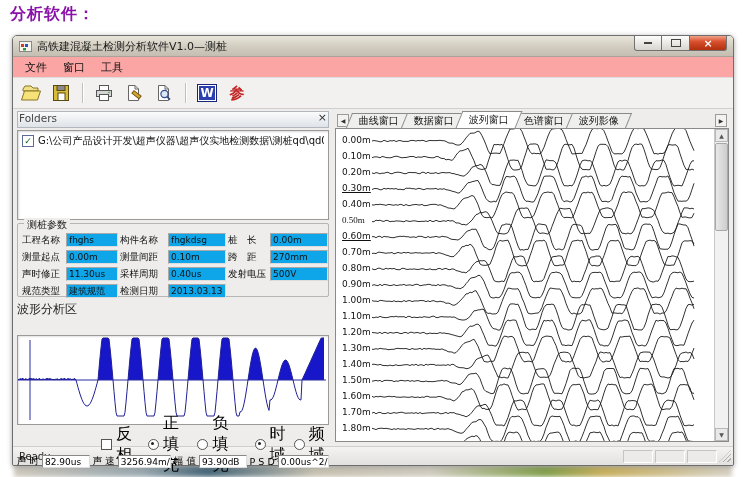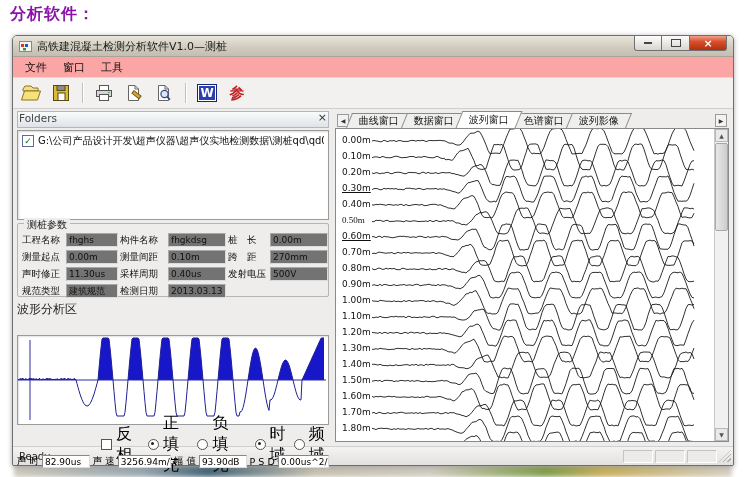--- a/index.html
+++ b/index.html
@@ -35,21 +35,21 @@
     display:flex;align-items:flex-start;padding:0 1px;font-size:10.5px;color:#444}
   .fhead .x{margin-left:auto;color:#333;font-size:11px;line-height:1}
   .ftree{margin-top:2px;height:90px;background:#fff;border:1px solid #9a9a9a;box-shadow:inset 1px 1px 2px rgba(0,0,0,.15);padding:3px 4px;box-sizing:border-box}
   .titem{display:flex;align-items:center;gap:4px;font-size:10px;color:#111;white-space:nowrap;overflow:hidden}
   .cbox{width:10px;height:10px;border:1px solid #5a6a9a;background:#fff;font-size:9px;line-height:10px;text-align:center;color:#0a6a0a;flex:0 0 auto}
   .pgroup{position:relative;margin-top:3px;border:1px solid #b5b5b5;border-radius:2px;padding:9px 4px 3px;box-sizing:border-box;height:74px}
   .pgroup .legend{position:absolute;top:-6px;left:6px;background:#eeedec;padding:0 3px;font-size:10px;color:#222}
   .pgrid{display:grid;grid-template-columns:42px 52px 46px 58px 40px 58px;gap:3px 2px;align-items:center}
   .pf{display:contents}
   .pl{font-size:9.5px;color:#111;white-space:nowrap}
-  .pv{font-size:9px;color:#111;background:#737373;border:1px solid #a8a8a8;border-right-color:#dcdcdc;border-bottom-color:#dcdcdc;
+  .pv{font-size:9px;color:#111;background:#0ea5e9;border:1px solid #a8a8a8;border-right-color:#dcdcdc;border-bottom-color:#dcdcdc;
       height:12px;line-height:12px;padding:0 2px;white-space:nowrap;overflow:hidden}
   .wlabel{font-size:12px;color:#222;margin:4px 0 17px}
   .wplot{height:90px;background:#fff;border:1px solid #9a9a9a;box-shadow:inset 1px 1px 2px rgba(0,0,0,.12);box-sizing:border-box}
   .ctrlrow{display:flex;align-items:center;gap:4px;font-size:16px;margin-top:13px;height:13px;padding-left:84px}
   .chk{width:9px;height:9px;border:1px solid #555;background:#fff;flex:0 0 auto}
   .rad{width:9px;height:9px;border:1px solid #555;border-radius:50%;background:#fff;position:relative;flex:0 0 auto}
   .rad.sel::after{content:"";position:absolute;left:2px;top:2px;width:3px;height:3px;border-radius:50%;background:#222}
   .gap8{width:6px}
   .rorow{display:flex;align-items:center;gap:3px;margin-top:3px;height:14px}
   .rl{font-size:9.5px;white-space:nowrap}

